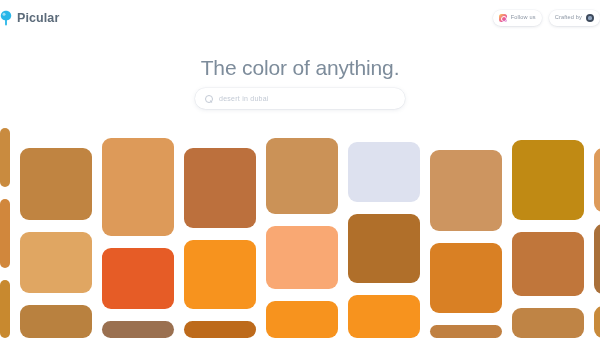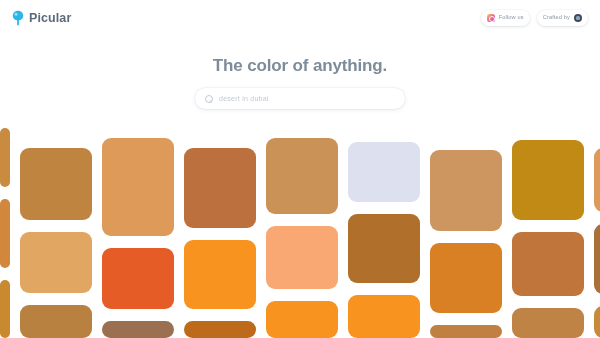--- a/index.html
+++ b/index.html
@@ -8,21 +8,21 @@
     overflow: hidden;
     background: #ffffff;
     font-family: "Liberation Sans", sans-serif;
   }
   .page { position: relative; width: 600px; height: 338px; background:#fff; }
 
   
   .header {
     position: absolute; top: 0; left: 0; right: 0; height: 36px;
     display: flex; align-items: center; justify-content: space-between;
-    padding: 0 12px;
+    padding: 0 0;
   }
   .brand { display: flex; align-items: center; gap: 5px; }
   .brand-mark { width: 12px; height: 16px; position: relative; }
   .brand-name {
     font-size: 12.5px; font-weight: bold; color: #5c6b7a;
     letter-spacing: .1px;
   }
 
   .header-right { display: flex; align-items: center; gap: 7px; }
   .pill {
@@ -51,21 +51,21 @@
   }
   .craft-icon::after{
     content:""; position:absolute; left:2.4px; top:2.4px;
     width:3.2px;height:3.2px;border-radius:50%;
     background:#8fa3bd;
   }
 
   
   .hero { position: absolute; top: 56px; left: 0; right: 0; text-align: center; }
   .headline {
-    font-size: 17px; font-weight: bold; color: #7d8c9b;
+    font-size: 21px; font-weight: normal; color: #7d8c9b;
     letter-spacing: -.15px;
   }
 
   .search-wrap {
     position: absolute; top: 88px; left: 50%; transform: translateX(-50%);
     width: 210px; height: 21px;
   }
   .search-box {
     width: 100%; height: 100%;
     background: #fff; border-radius: 11px;

